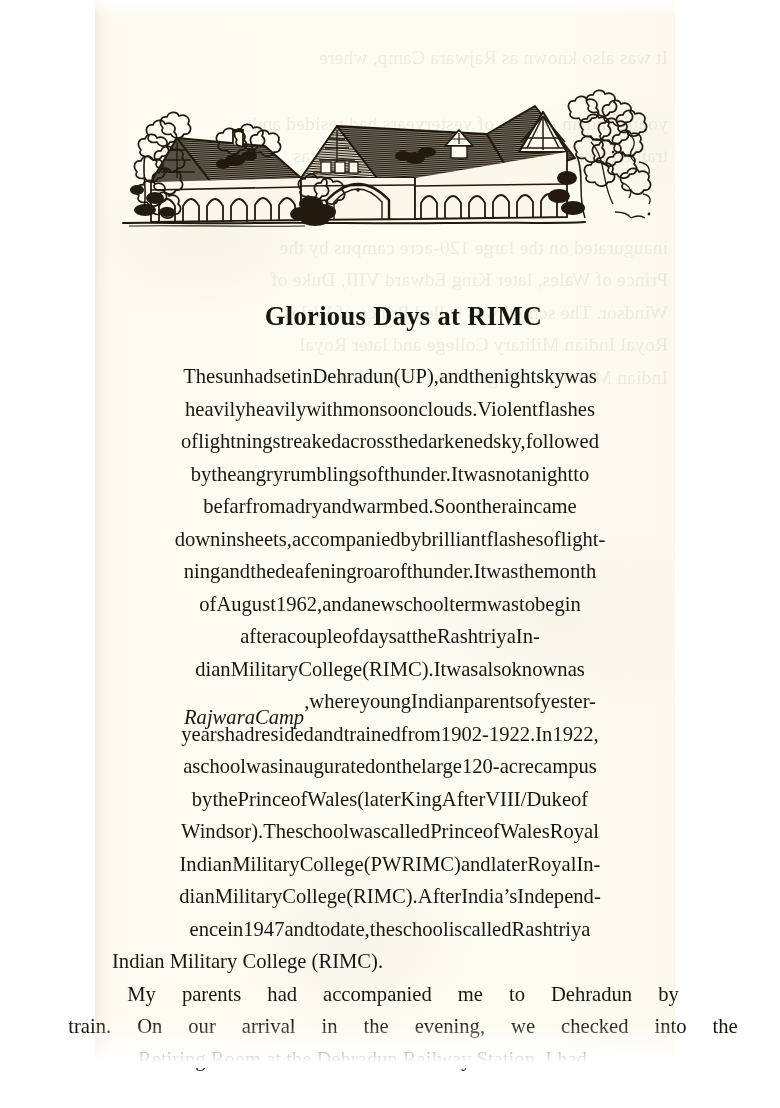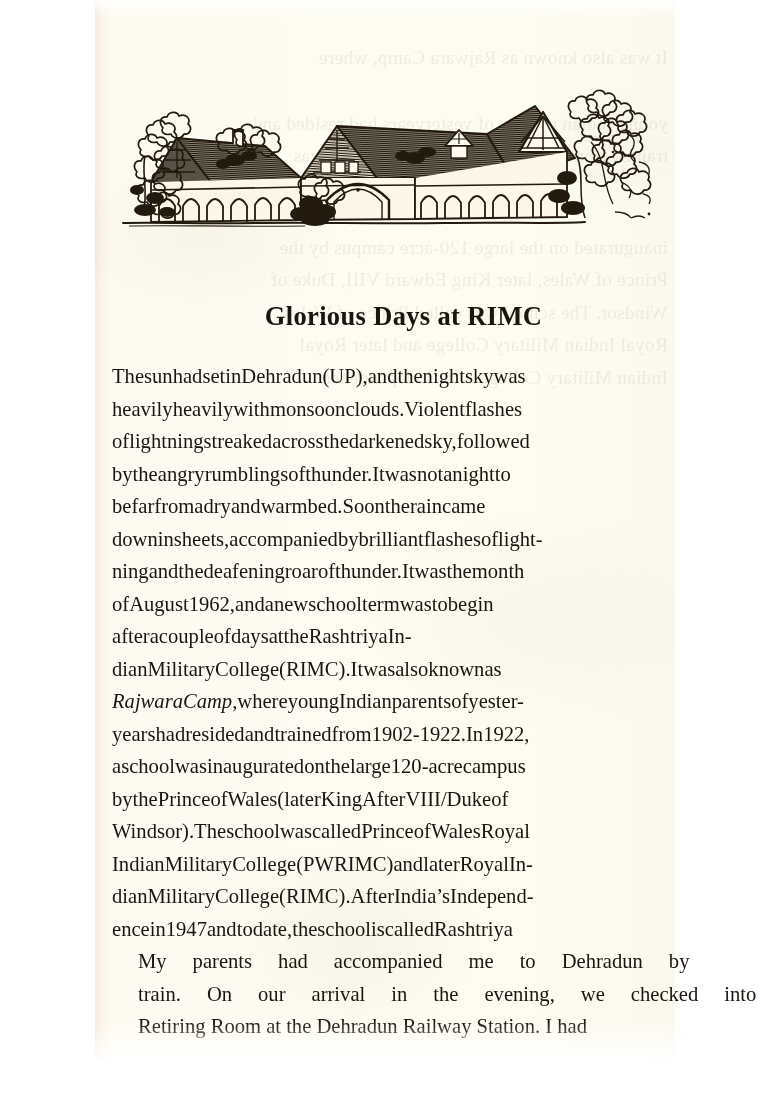--- a/index.html
+++ b/index.html
@@ -130,26 +130,26 @@
   .para.indented { text-indent: 26px; }
 
   
   .tline {
     display: block;
     white-space: nowrap;
     height: 32.5px;
   }
   .tline.justify {
     display: flex;
-    justify-content: flex-start;
+    justify-content: center;
   }
   .tline.justify > span { white-space: pre; }
   .tline.last { display: block; }
   .tline .indent-space { display: inline-block; width: 26px; }
-  .it { font-style: italic; }
+  .it { font-style: italic; margin-top: 16px; }
 
   
   #body-text, #chapter-title { text-rendering: optimizeLegibility; }
 </style>
 </head>
 <body>
 
 <div id="scan-stage">
 
   <div id="page-sheet">
@@ -552,20 +552,21 @@
             <span>1947</span>
             <span>and</span>
             <span>to</span>
             <span>date,</span>
             <span>the</span>
             <span>school</span>
             <span>is</span>
             <span>called</span>
             <span>Rashtriya</span>
           </span>
+          <span class="tline last"><span>Indian Military College (RIMC).</span></span>
         </p>
         <p class="para indented">
           <span class="tline justify">
             <span class="indent-space"></span>
             <span>My</span>
             <span>parents</span>
             <span>had</span>
             <span>accompanied</span>
             <span>me</span>
             <span>to</span>

